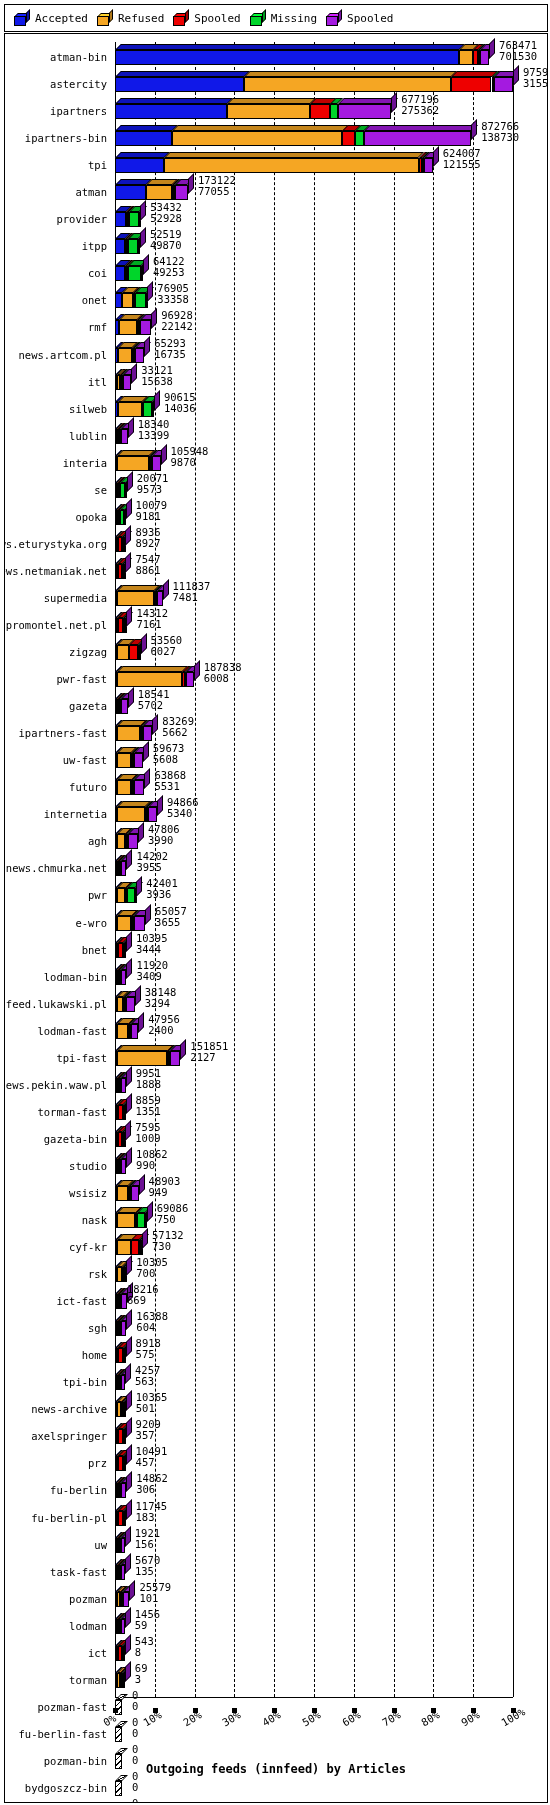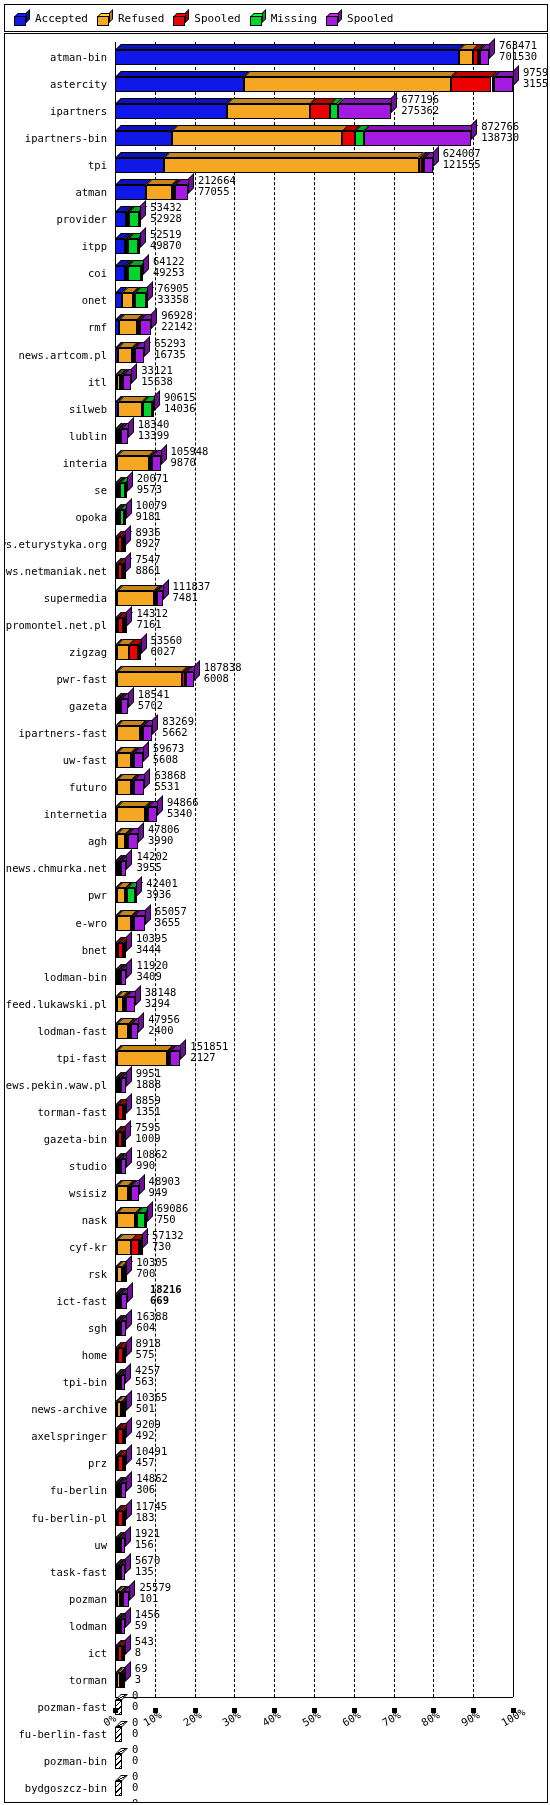--- a/index.html
+++ b/index.html
@@ -237,21 +237,21 @@
               <div class="segtop" style="left: 31.3485px; width: 26.065px; background: rgb(196, 133, 28);"></div>
               <div class="seg" style="left: 57.4135px; width: 1.5px; background: rgb(238, 0, 0);"></div>
               <div class="segtop" style="left: 57.4135px; width: 1.5px; background: rgb(190, 0, 0);"></div>
               <div class="seg" style="left: 58.9135px; width: 1.5px; background: rgb(0, 213, 42);"></div>
               <div class="segtop" style="left: 58.9135px; width: 1.5px; background: rgb(0, 170, 34);"></div>
               <div class="seg" style="left: 60.4135px; width: 12.4689px; background: rgb(164, 26, 224);"></div>
               <div class="segtop" style="left: 60.4135px; width: 12.4689px; background: rgb(131, 21, 179);"></div>
               <div class="capside" style="left: 72.8824px; background: rgb(108, 17, 148);"></div>
             </div>
             <div class="vals" style="left: 82.8824px;">
-              <div>212664</div>
+              <div>173122</div>
               <div>77055</div>
             </div>
           </div>
         </div>
         <div class="row">
           <div class="rowlabel">provider</div>
           <div class="barwrap">
             <div class="bar3d" style="width: 25.2955px;">
               <div class="seg" style="left: 0px; width: 10.7261px; background: rgb(16, 24, 232);"></div>
               <div class="segtop" style="left: 0px; width: 10.7261px; background: rgb(13, 19, 186);"></div>
@@ -1138,21 +1138,21 @@
               <div class="seg" style="left: 1.5px; width: 1.7512px; background: rgb(245, 166, 35);"></div>
               <div class="segtop" style="left: 1.5px; width: 1.7512px; background: rgb(196, 133, 28);"></div>
               <div class="seg" style="left: 3.2512px; width: 1.5px; background: rgb(238, 0, 0);"></div>
               <div class="segtop" style="left: 3.2512px; width: 1.5px; background: rgb(190, 0, 0);"></div>
               <div class="seg" style="left: 4.7512px; width: 1.5px; background: rgb(0, 213, 42);"></div>
               <div class="segtop" style="left: 4.7512px; width: 1.5px; background: rgb(0, 170, 34);"></div>
               <div class="seg" style="left: 6.2512px; width: 5.8108px; background: rgb(164, 26, 224);"></div>
               <div class="segtop" style="left: 6.2512px; width: 5.8108px; background: rgb(131, 21, 179);"></div>
               <div class="capside" style="left: 12.062px; background: rgb(108, 17, 148);"></div>
             </div>
-            <div class="vals" style="left: 35px; font-weight: bold;">
+            <div class="vals" style="left: 12px;">
               <div>18216</div>
               <div>669</div>
             </div>
           </div>
         </div>
         <div class="row">
           <div class="rowlabel">sgh</div>
           <div class="barwrap">
             <div class="bar3d" style="width: 11.373px;">
               <div class="seg" style="left: 0px; width: 1.5px; background: rgb(16, 24, 232);"></div>
@@ -1250,21 +1250,21 @@
               <div class="seg" style="left: 3px; width: 4.60486px; background: rgb(238, 0, 0);"></div>
               <div class="segtop" style="left: 3px; width: 4.60486px; background: rgb(190, 0, 0);"></div>
               <div class="seg" style="left: 7.60486px; width: 1.5px; background: rgb(0, 213, 42);"></div>
               <div class="segtop" style="left: 7.60486px; width: 1.5px; background: rgb(0, 170, 34);"></div>
               <div class="seg" style="left: 9.10486px; width: 1.5px; background: rgb(164, 26, 224);"></div>
               <div class="segtop" style="left: 9.10486px; width: 1.5px; background: rgb(131, 21, 179);"></div>
               <div class="capside" style="left: 10.6049px; background: rgb(108, 17, 148);"></div>
             </div>
             <div class="vals" style="left: 20.6049px;">
               <div>9209</div>
-              <div>492</div>
+              <div>357</div>
             </div>
           </div>
         </div>
         <div class="row">
           <div class="rowlabel">prz</div>
           <div class="barwrap">
             <div class="bar3d" style="width: 10.6049px;">
               <div class="seg" style="left: 0px; width: 1.5px; background: rgb(16, 24, 232);"></div>
               <div class="segtop" style="left: 0px; width: 1.5px; background: rgb(13, 19, 186);"></div>
               <div class="seg" style="left: 1.5px; width: 1.5px; background: rgb(245, 166, 35);"></div>
@@ -1536,15 +1536,16 @@
         <div class="xtick" style="left: 334.8px; top: 12px;">60%</div>
         <div class="xtickmark" style="left: 386.6px; top: 2px;"></div>
         <div class="xtick" style="left: 374.6px; top: 12px;">70%</div>
         <div class="xtickmark" style="left: 426.4px; top: 2px;"></div>
         <div class="xtick" style="left: 414.4px; top: 12px;">80%</div>
         <div class="xtickmark" style="left: 466.2px; top: 2px;"></div>
         <div class="xtick" style="left: 454.2px; top: 12px;">90%</div>
         <div class="xtickmark" style="left: 506px; top: 2px;"></div>
         <div class="xtick" style="left: 494px; top: 12px;">100%</div>
       </div>
+    <div id="xlabel">Outgoing feeds (innfeed) by Articles</div>
   </div>
 
 </div>
 
 </body></html>

